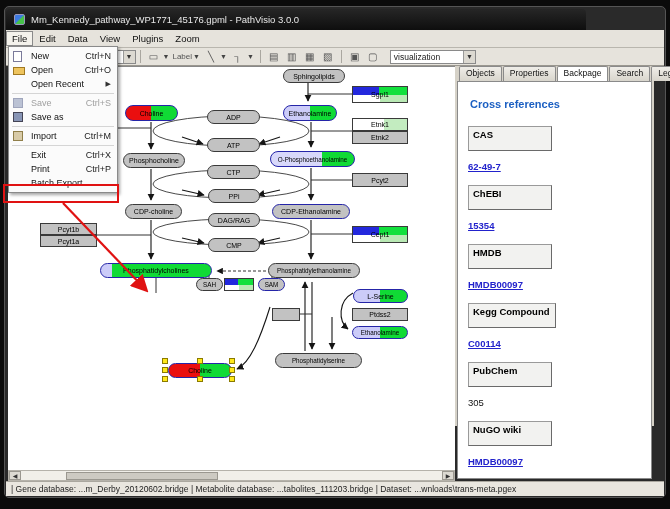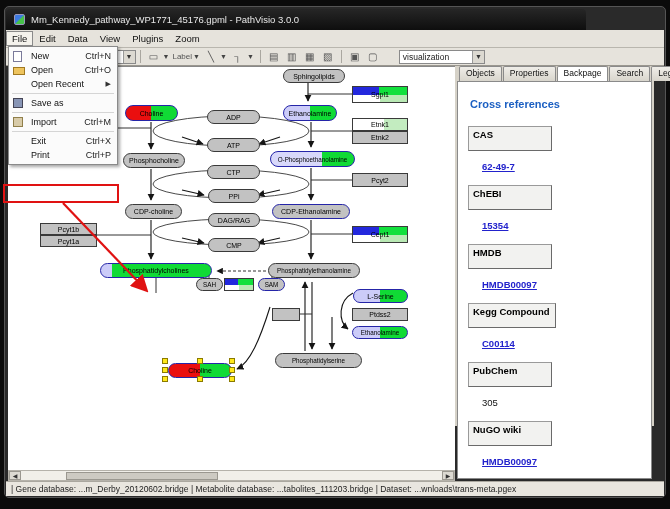--- a/index.html
+++ b/index.html
@@ -44,21 +44,21 @@
 
   
   .rpanel { left:455px; top:66px; width:199px; height:360px; background:#d6d2c8; }
   .tabs { display:flex; height:15px; padding-left:4px; font-size:8.5px; color:#111; }
   .tab { border:1px solid #8a8a8a; border-bottom:none; background:linear-gradient(#efede8,#d8d5cc); padding:1px 6px; margin-right:1px; border-radius:2px 2px 0 0; }
   .tab.active { background:#fff; position:relative; z-index:2; }
   .rbody { position:absolute; left:2px; top:15px; width:195px; height:398px; background:#fff; border:1px solid #8a8a8a; overflow:hidden; padding:10px 0 0 10px; }
   .xref-header { color:#1b5fc2; font-weight:bold; font-size:11px; margin:6px 0 14px 2px; }
   .xsec { margin-bottom:9px; }
   .xsec .hbox { display:inline-block; min-width:84px; border:1px solid #9a9a9a; border-right-color:#6a6a6a; border-bottom-color:#6a6a6a; background:#f2f2f0; font-weight:bold; font-size:9.5px; padding:2px 5px 10px 4px; margin-bottom:5px; }
-  .xsec .xval { font-size:9.5px; font-weight:bold; color:#2222cc; text-decoration:underline; margin-left:14px; }
+  .xsec .xval { font-size:9.5px; font-weight:bold; color:#2222cc; text-decoration:underline; margin-left:0; }
   .xsec .xval.plain { color:#111; text-decoration:none; font-weight:normal; }
 
   
   .hscroll { left:8px; top:470px; width:447px; height:11px; background:#f1efe9; border:1px solid #b5b2aa; display:flex; }
   .sbtn { width:12px; height:100%; background:#dcd9d1; border:1px solid #9a978f; font-size:6px; color:#333; display:flex; align-items:center; justify-content:center; }
   .sthumb { position:absolute; left:57px; top:1px; width:152px; height:8px; background:#cdcac2; border:1px solid #9a978f; }
   .statusbar { left:6px; top:481px; width:658px; height:15px; background:#e9e6df; border-top:1px solid #aaa79f; display:flex; align-items:center; font-size:8.5px; color:#222; padding-left:5px; white-space:nowrap; overflow:hidden; }
 
   
   .filemenu { left:8px; top:46px; width:110px; background:#fbfbfb; border:1px solid #8a8a8a; box-shadow:2px 2px 3px rgba(0,0,0,.35); z-index:20; font-size:9px; color:#111; padding:2px 0; }
@@ -112,21 +112,21 @@
   <div class="tbtn">┐</div>
     <span class="tdd">▼</span>
   <div class="tsep"></div>
   <div class="tbtn">▤</div>
   <div class="tbtn">▥</div>
   <div class="tbtn">▦</div>
   <div class="tbtn">▧</div>
   <div class="tsep"></div>
   <div class="tbtn">▣</div>
   <div class="tbtn">▢</div>
-  <div class="combo" style="width:86px;margin-left:17px">
+  <div class="combo" style="width:86px;margin-left:8px">
     <span>visualization</span>
     <span class="dd">▼</span>
   </div>
 </div>
 
 <div class="abs canvas">
   <svg class="net" width="447" height="404" viewBox="0 0 447 404">
     <defs>
       <marker id="arr" viewBox="0 0 10 10" refX="9" refY="5" markerWidth="6.5" markerHeight="6.5" orient="auto-start-reverse">
         <path d="M0,0 L10,5 L0,10 z" fill="#151515"></path>
@@ -287,40 +287,49 @@
     <span class="fic"><span class="ic-open" style="display:inline-block"></span></span>
     <span>Open</span>
     <span class="fsc">Ctrl+O</span>
   </div>
   <div class="fitem">
     <span class="fic"></span>
     <span>Open Recent</span>
     <span class="sub">▶</span>
   </div>
   <div class="fsep"></div>
+  <div class="fitem disabled">
+    <span class="fic"><span class="ic-save" style="display:inline-block"></span></span>
+    <span>Save</span>
+    <span class="fsc">Ctrl+S</span>
+  </div>
   <div class="fitem">
     <span class="fic"><span class="ic-saveas" style="display:inline-block"></span></span>
     <span>Save as</span>
   </div>
   <div class="fsep"></div>
   <div class="fitem">
     <span class="fic"><span class="ic-import" style="display:inline-block"></span></span>
     <span>Import</span>
     <span class="fsc">Ctrl+M</span>
   </div>
   <div class="fsep"></div>
   <div class="fitem">
     <span class="fic"></span>
     <span>Exit</span>
     <span class="fsc">Ctrl+X</span>
   </div>
   <div class="fitem">
     <span class="fic"></span>
     <span>Print</span>
     <span class="fsc">Ctrl+P</span>
+  </div>
+  <div class="fitem">
+    <span class="fic"></span>
+    <span>Batch Export</span>
   </div>
 </div>
 <div class="abs redbox"></div>
 
 <svg class="abs overlay" viewBox="0 0 670 509">
   <defs>
     <marker id="redarr" viewBox="0 0 10 10" refX="8" refY="5" markerWidth="8" markerHeight="8" orient="auto-start-reverse">
       <path d="M0,0 L10,5 L0,10 z" fill="#e01212"></path>
     </marker>
   </defs>

